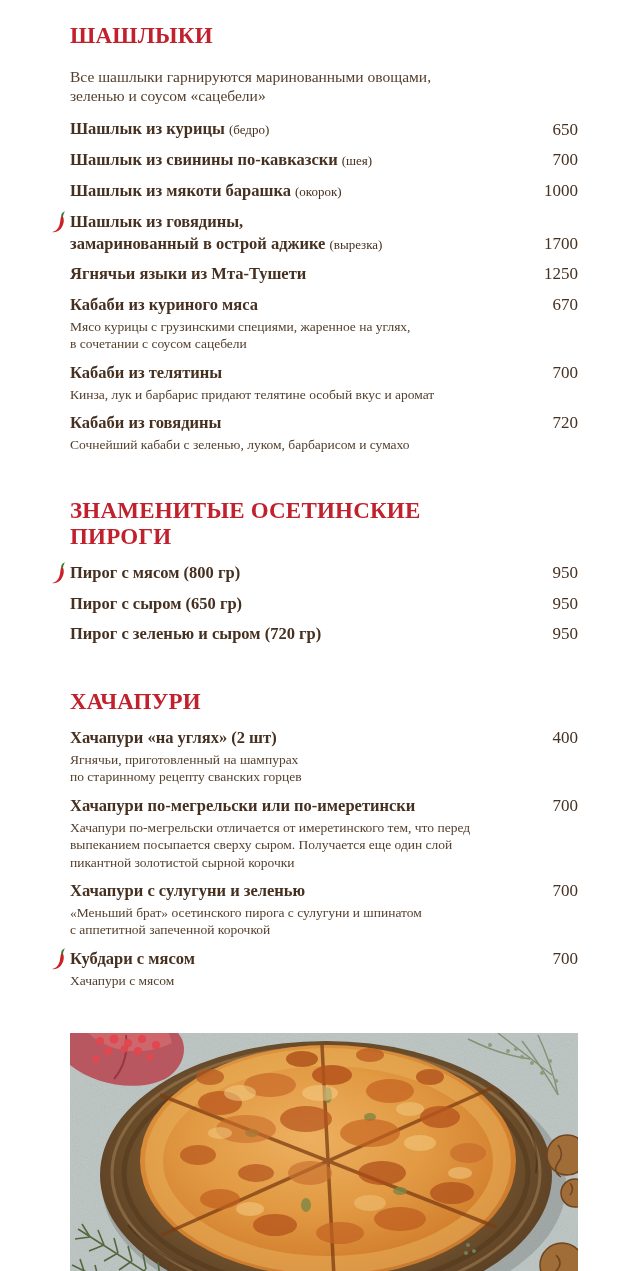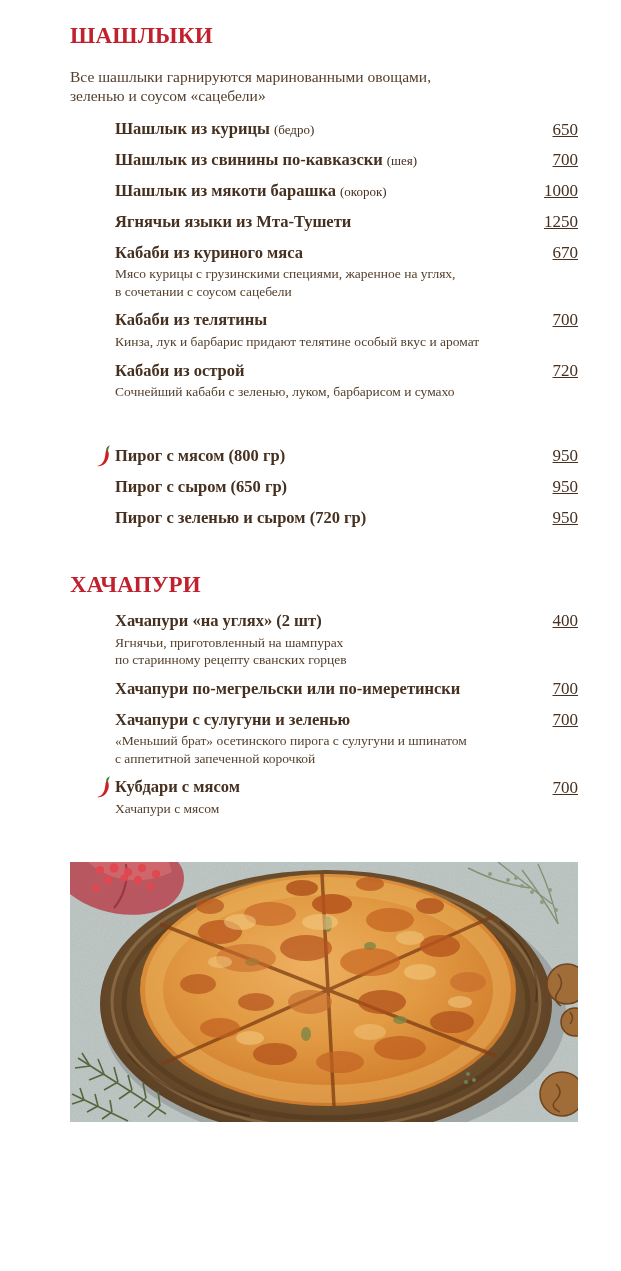--- a/index.html
+++ b/index.html
@@ -18,26 +18,26 @@
   .menu-section{margin:0 0 44px 0;}
   .section-title{
     margin:0 0 11px 0;
     font-size:23px;line-height:1.16;font-weight:bold;
     color:var(--red);white-space:pre-line;letter-spacing:.2px;
   }
   .section-note{
     margin:18px 0 13px 0;font-size:15.5px;line-height:1.22;
     white-space:pre-line;color:var(--brown2);
   }
-  .item{margin-bottom:9px;margin-left:45px;}
+  .item{margin-bottom:9px;}
   .row{display:flex;align-items:flex-end;position:relative;}
   .namecell{flex:1 1 auto;min-width:0;}
   .name{font-weight:bold;font-size:16.5px;line-height:1.32;white-space:pre-line;}
   .cut{font-size:13px;color:var(--brown);}
-  .price{flex:0 0 auto;font-size:17px;line-height:1.28;margin-left:14px;color:var(--brown);text-decoration:underline;}
+  .price{flex:0 0 auto;font-size:17px;line-height:1.28;margin-left:14px;color:var(--brown);}
   .desc{
     margin:2px 0 4px 0;font-size:13.5px;line-height:1.3;
     white-space:pre-line;color:var(--brown2);
   }
   .pepper{position:absolute;left:-19px;top:-1px;width:16px;height:25px;}
   .pepper svg{display:block;width:16px;height:25px;}
   .photo{margin:21px 0 0 0;width:508px;height:260px;line-height:0;}
 </style>
 </head>
 <body>
@@ -69,20 +69,34 @@
 
   <div class="item">
     <div class="row">
 
       <span class="namecell"><span class="name">Шашлык из мякоти барашка</span> <span class="cut">(окорок)</span></span>
       <span class="price">1000</span>
     </div>
 
   </div>
 
+  <div class="item">
+    <div class="row">
+      <span class="pepper">
+                <svg viewBox="0 0 20 30">
+        <path d="M14.5 7 C17 11 16.5 18 12 23 C8.5 26.5 3.5 27.8 1.5 26.8 C5.5 26.2 8.8 23.5 10.3 19.2 C11.8 14.8 11.5 10.5 12.8 7.2 Z" fill="#cc2027"></path>
+        <path d="M12.8 7.5 C12.3 4.5 13.8 2 17.5 0.8 C16.2 2.8 15.5 4.6 15 7.8 C14.3 8.6 13.3 8.5 12.8 7.5 Z" fill="#3e7a34"></path>
+      </svg>
+              </span>
+      <span class="namecell"><span class="name">Шашлык из говядины,
+замаринованный в острой аджике</span> <span class="cut">(вырезка)</span></span>
+      <span class="price">1700</span>
+    </div>
+
+  </div>
 
   <div class="item">
     <div class="row">
 
       <span class="namecell"><span class="name">Ягнячьи языки из Мта-Тушети</span> </span>
       <span class="price">1250</span>
     </div>
 
   </div>
 
@@ -101,29 +115,31 @@
 
       <span class="namecell"><span class="name">Кабаби из телятины</span> </span>
       <span class="price">700</span>
     </div>
     <p class="desc">Кинза, лук и барбарис придают телятине особый вкус и аромат</p>
   </div>
 
   <div class="item">
     <div class="row">
 
-      <span class="namecell"><span class="name">Кабаби из острой</span> </span>
+      <span class="namecell"><span class="name">Кабаби из говядины</span> </span>
       <span class="price">720</span>
     </div>
     <p class="desc">Сочнейший кабаби с зеленью, луком, барбарисом и сумахо</p>
   </div>
 </div>
   </section>
 
   <section class="menu-section">
+    <h2 class="section-title">ЗНАМЕНИТЫЕ ОСЕТИНСКИЕ
+ПИРОГИ</h2>
 
     <div class="items">
   <div class="item">
     <div class="row">
       <span class="pepper">
                 <svg viewBox="0 0 20 30">
         <path d="M14.5 7 C17 11 16.5 18 12 23 C8.5 26.5 3.5 27.8 1.5 26.8 C5.5 26.2 8.8 23.5 10.3 19.2 C11.8 14.8 11.5 10.5 12.8 7.2 Z" fill="#cc2027"></path>
         <path d="M12.8 7.5 C12.3 4.5 13.8 2 17.5 0.8 C16.2 2.8 15.5 4.6 15 7.8 C14.3 8.6 13.3 8.5 12.8 7.5 Z" fill="#3e7a34"></path>
       </svg>
               </span>
@@ -167,20 +183,23 @@
     <p class="desc">Ягнячьи, приготовленный на шампурах
 по старинному рецепту сванских горцев</p>
   </div>
 
   <div class="item">
     <div class="row">
 
       <span class="namecell"><span class="name">Хачапури по-мегрельски или по-имеретински</span> </span>
       <span class="price">700</span>
     </div>
+    <p class="desc">Хачапури по-мегрельски отличается от имеретинского тем, что перед
+выпеканием посыпается сверху сыром. Получается еще один слой
+пикантной золотистой сырной корочки</p>
   </div>
 
   <div class="item">
     <div class="row">
 
       <span class="namecell"><span class="name">Хачапури с сулугуни и зеленью</span> </span>
       <span class="price">700</span>
     </div>
     <p class="desc">«Меньший брат» осетинского пирога с сулугуни и шпинатом
 с аппетитной запеченной корочкой</p>

